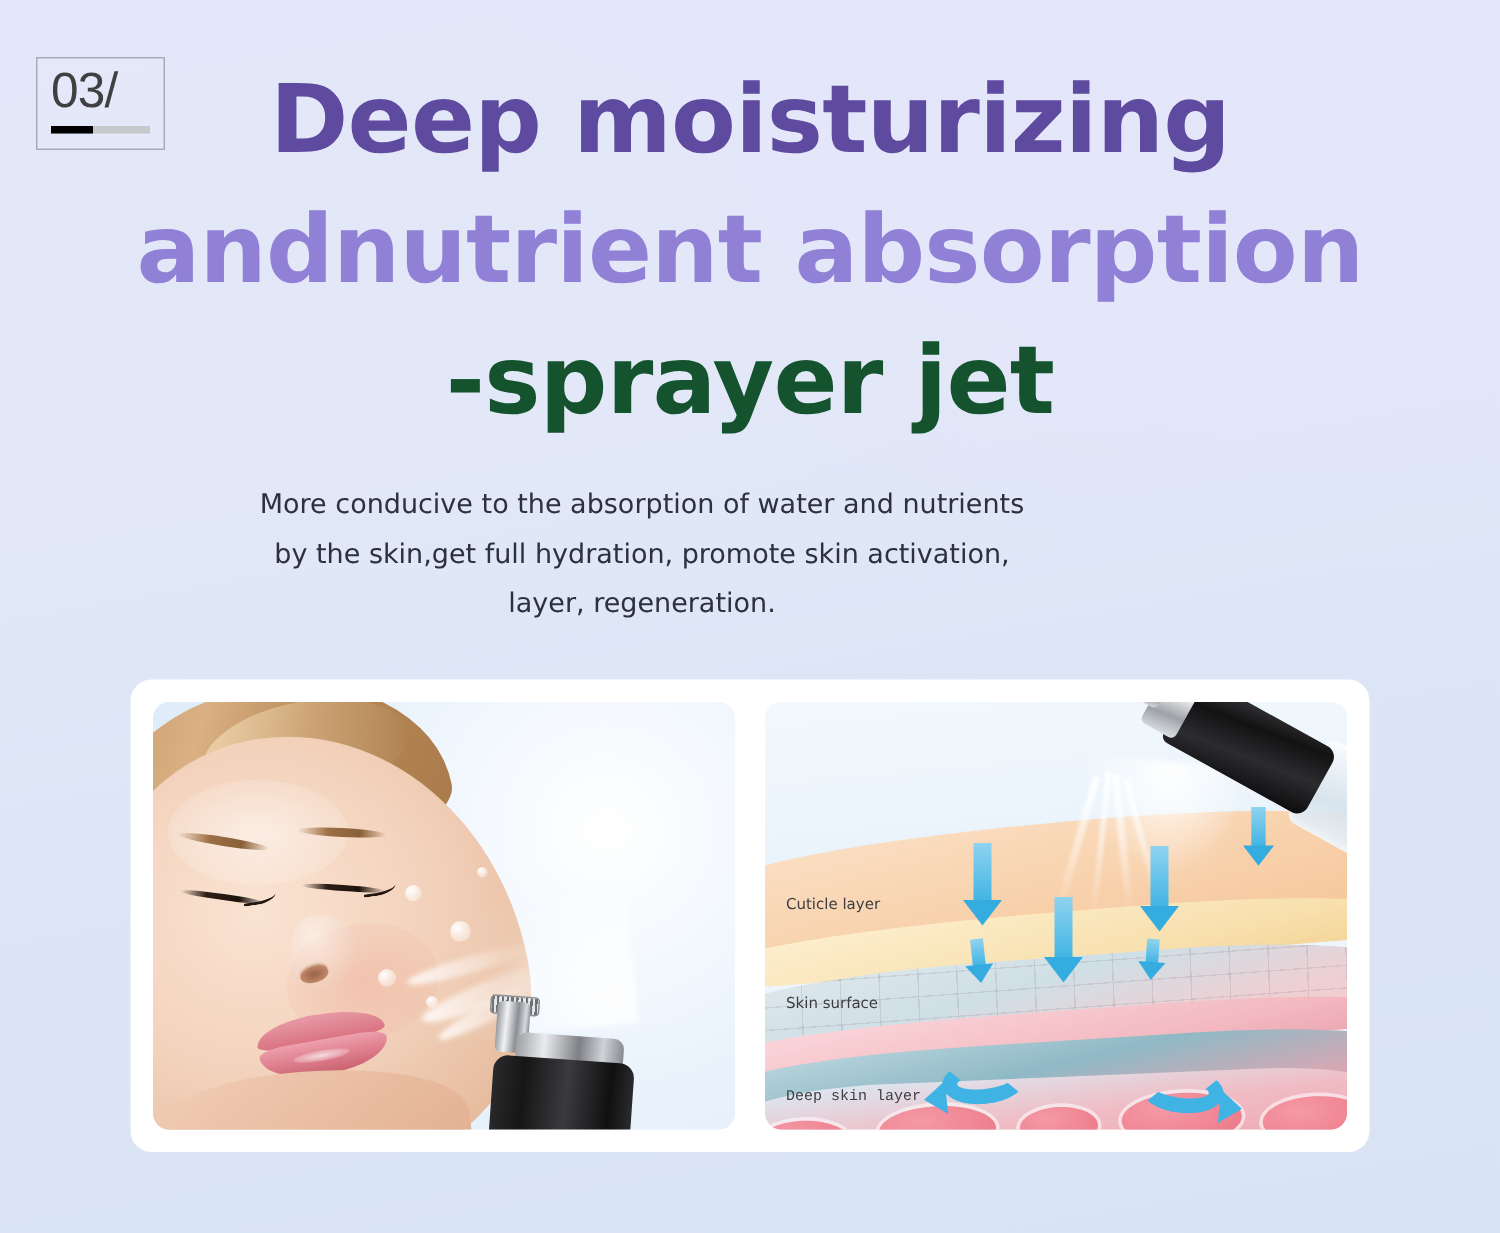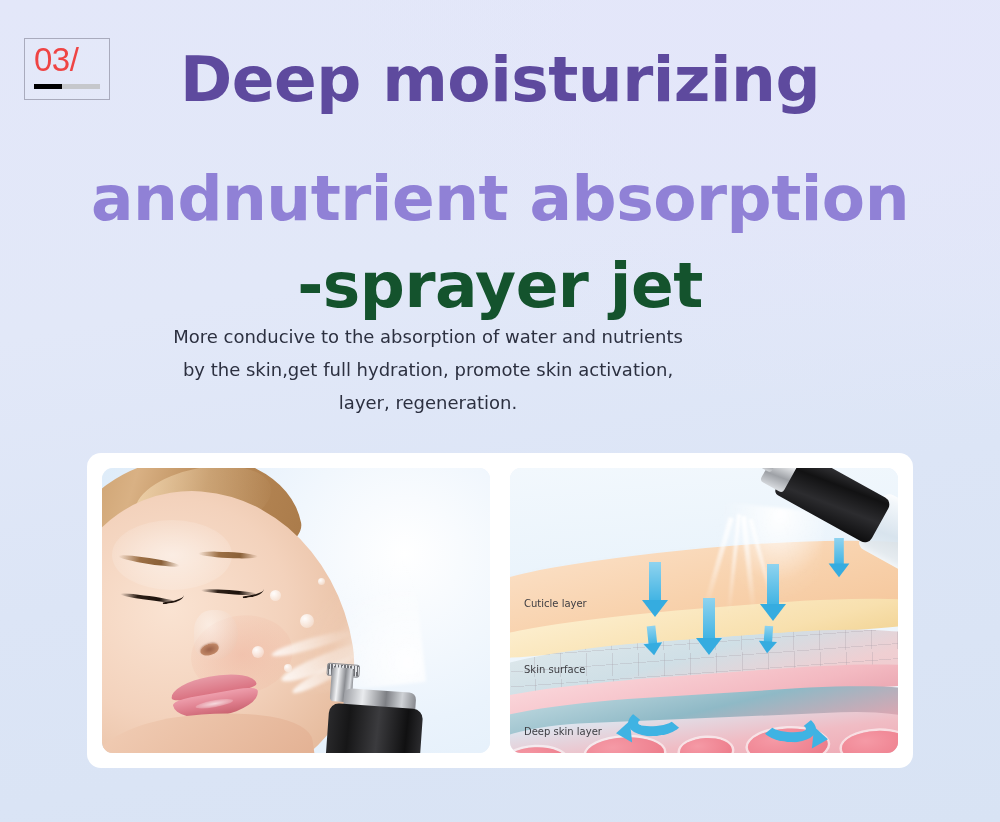--- a/index.html
+++ b/index.html
@@ -33,21 +33,21 @@
     width: 86px;
     height: 62px;
     border: 1px solid #a9abbd;
     background: rgba(255,255,255,0.06);
     padding: 1px 7px 0 9px;
   }
   .badge-num {
     font-family: "Liberation Sans", sans-serif;
     font-size: 33px;
     line-height: 40px;
-    color: #ef4444;
+    color: #404040;
     letter-spacing: -0.5px;
     white-space: nowrap;
   }
   .badge-bar {
     position: absolute;
     left: 9px;
     bottom: 10px;
     width: 66px;
     height: 5px;
     background: #c6c8cc;
@@ -66,21 +66,21 @@
     width: 1000px;
     text-align: center;
     font-weight: bold;
     font-size: 63px;
     line-height: 87px;
     letter-spacing: -0.5px;
     font-family: "DejaVu Sans", sans-serif;
     white-space: nowrap;
   }
   .hl-1 { display: block; color: #5e4a9e; }
-  .hl-2 { display: block; color: #9081d6; margin-top: 32px; }
+  .hl-2 { display: block; color: #9081d6; }
   .hl-3 { display: block; color: #7f6cc9; }
 
   
   .subtitle {
     position: absolute;
     left: 0;
     top: 320px;
     width: 856px;
     text-align: center;
     color: #2c3040;
@@ -508,21 +508,21 @@
   
   .layer-label {
     position: absolute;
     color: #3d3d42;
     font-size: 10px;
     font-family: "DejaVu Sans", sans-serif;
     white-space: nowrap;
   }
   .ll1 { left: 14px; top: 130px; }
   .ll2 { left: 14px; top: 196px; }
-  .ll3 { left: 14px; top: 258px; }
+  .ll3 { left: 14px; top: 258px; font-family: Liberation Mono, monospace; }
 
   
   .device-r {
     position: absolute;
     left: 216px;
     top: -4px;
     width: 210px;
     height: 110px;
     transform: rotate(29deg);
   }

